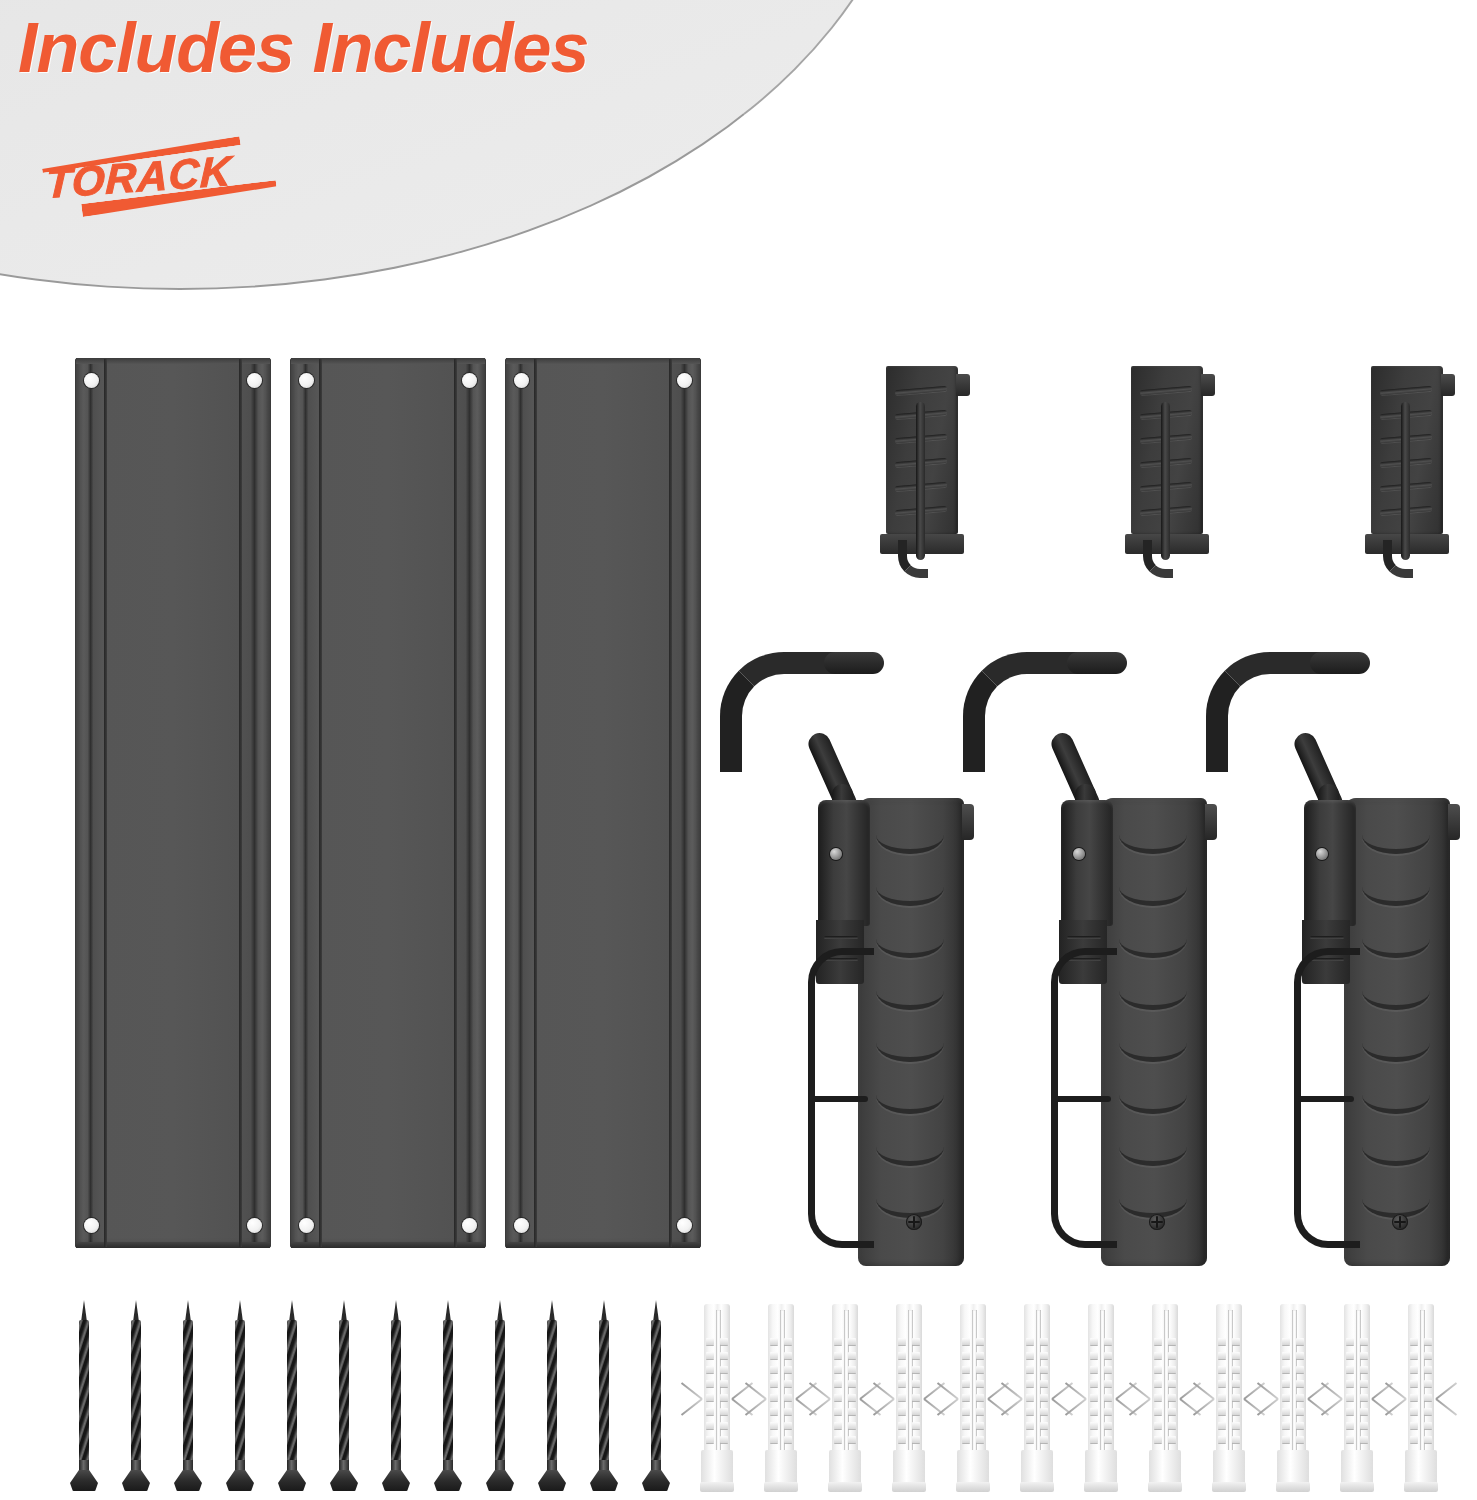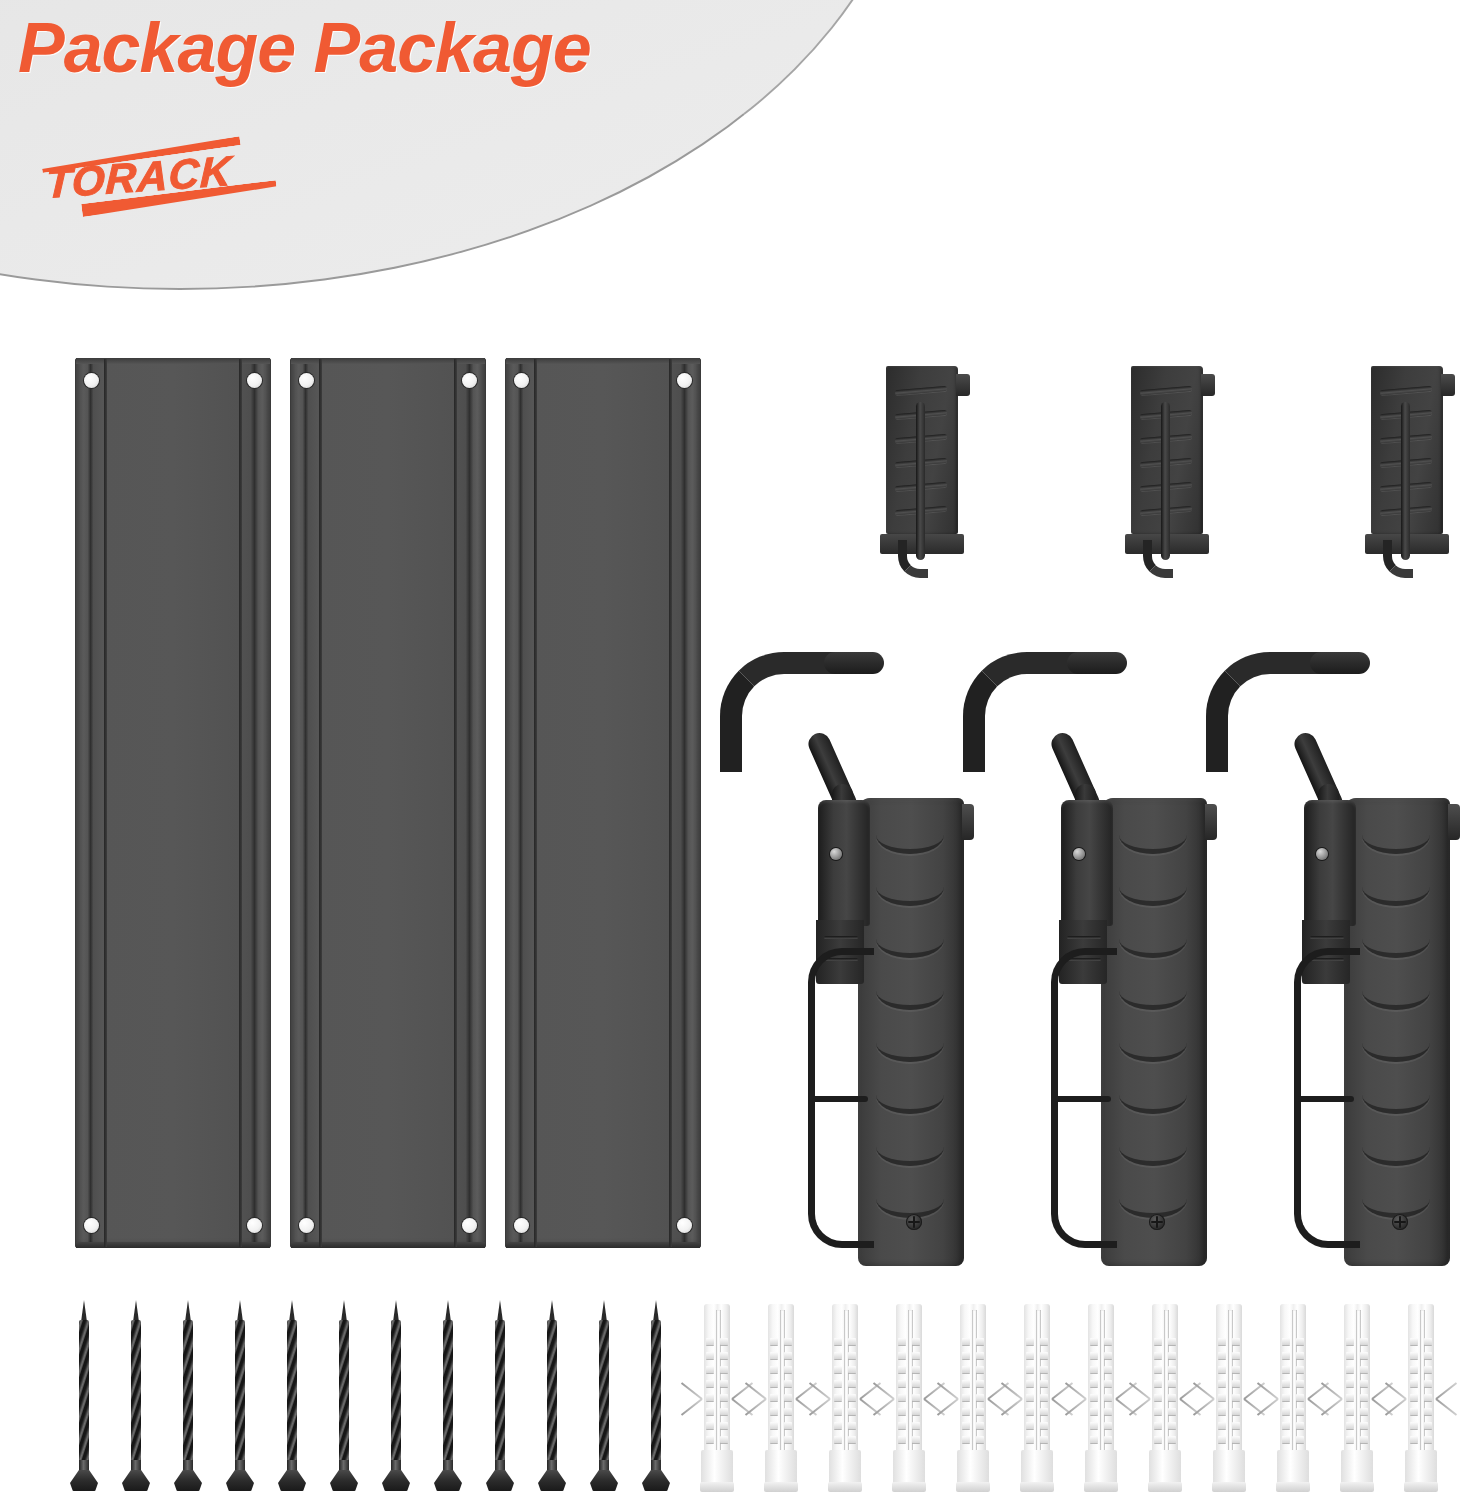--- a/index.html
+++ b/index.html
@@ -388,21 +388,21 @@
   .anchor-wing.c { right: -24px; top: 98px; transform: rotate(38deg);  transform-origin: left center; }
   .anchor-wing.d { right: -24px; top: 98px; transform: rotate(-38deg); transform-origin: left center; }
 </style>
 </head>
 <body>
 
 <div id="page">
 
   <div class="header-banner"></div>
 
-  <div class="header-title">Package Package</div>
+  <div class="header-title">Includes Includes</div>
 
   <div class="logo-wrap">
     <div class="logo-bar-top"></div>
     <div class="logo-text">TORACK</div>
     <div class="logo-bar-bot"></div>
   </div>
 
   <div id="rails-layer">
       <div class="rail" style="left: 75px;">
         <div class="rail-cap top"></div>

